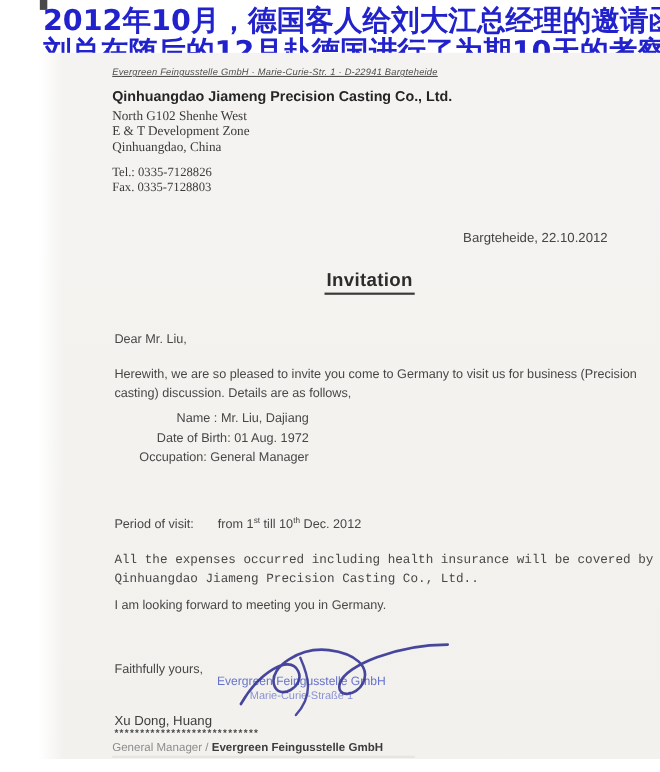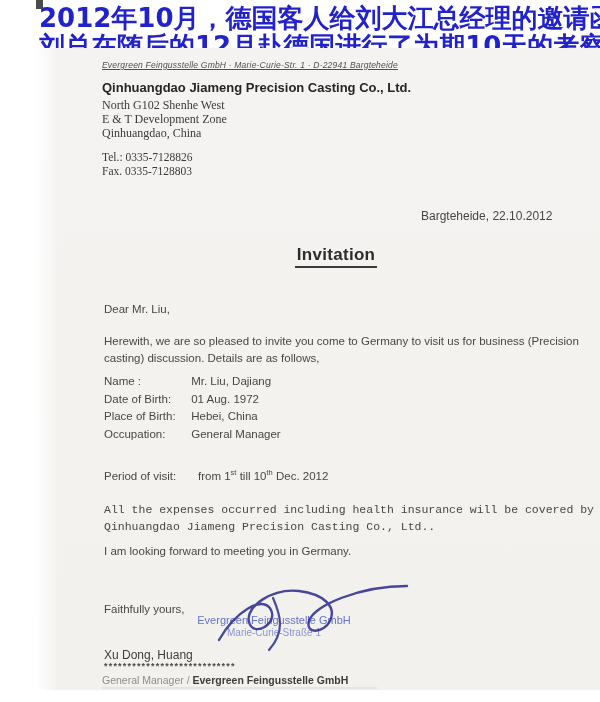--- a/index.html
+++ b/index.html
@@ -40,21 +40,21 @@
   .title{display:inline-block;font-size:17px;font-weight:bold;color:#2c2c2c;
     border-bottom:2px solid #3a3a3a;padding:0 2px 1px 2px;letter-spacing:.3px;}
 
   .body-text{position:absolute;font-size:11.5px;color:#474747;line-height:17px;}
   .salutation{left:68px;top:253px;}
   .intro{left:68px;top:285px;width:512px;}
   .expenses{left:68px;top:453px;width:512px;font-family:Liberation Mono, monospace;}
   .closing{left:68px;top:495px;}
   .valediction{left:68px;top:553px;}
 
-  .details{position:absolute;left:68px;top:327px;font-size:11.5px;color:#474747;}
+  .details{position:absolute;left:68px;top:327px;font-size:11.5px;color:#474747;text-align:right;}
   .detail-row{height:17.7px;white-space:nowrap;}
   .detail-label{display:inline-block;width:84px;}
   .period-row{position:absolute;left:68px;top:420px;font-size:11.5px;color:#474747;white-space:nowrap;}
   .period-label{display:inline-block;width:94px;}
   sup{font-size:7.5px;}
 
   
   .stamp{position:absolute;left:148px;top:566px;width:180px;text-align:center;
     color:#6673c9;line-height:12.5px;}
   .stamp .s1{font-size:11px;}
@@ -108,24 +108,20 @@
     <div class="details">
       <div class="detail-row">
         <span class="detail-label">Name :</span>
         <span class="detail-value">Mr. Liu, Dajiang</span>
       </div>
       <div class="detail-row">
         <span class="detail-label">Date of Birth:</span>
         <span class="detail-value">01 Aug. 1972</span>
       </div>
       <div class="detail-row">
-        <span class="detail-label">Place of Birth:</span>
-        <span class="detail-value">Hebei, China</span>
-      </div>
-      <div class="detail-row">
         <span class="detail-label">Occupation:</span>
         <span class="detail-value">General Manager</span>
       </div>
     </div>
 
     <div class="period-row">
       <span class="period-label">Period of visit:</span><span><span>from 1</span><sup>st</sup><span> till 10</span><sup>th</sup><span> Dec. 2012</span></span>
     </div>
 
     <div class="body-text expenses">All the expenses occurred including health insurance will be covered by Qinhuangdao Jiameng Precision Casting Co., Ltd..</div>

